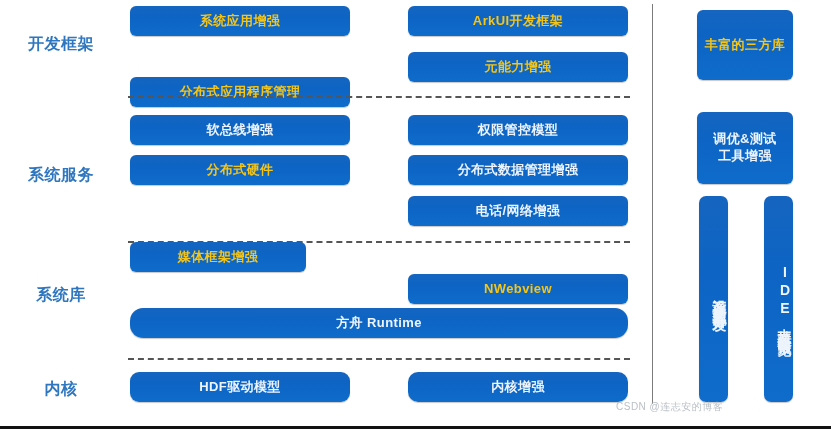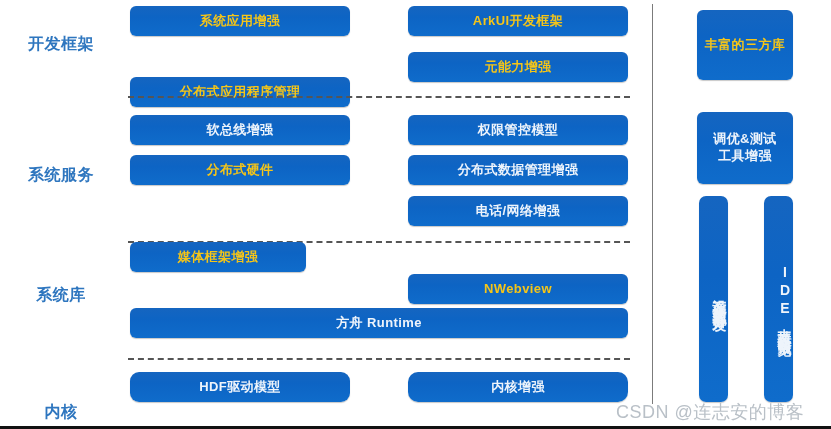--- a/index.html
+++ b/index.html
@@ -87,38 +87,38 @@
     bottom: 0;
     width: 831px;
     height: 3px;
     background: #111111;
   }
 
   
   .watermark {
     position: absolute;
     color: #b9c0c7;
-    font-size: 18px;
+    font-size: 10px;
     letter-spacing: 0.5px;
     white-space: nowrap;
     pointer-events: none;
   }
 </style>
 </head>
 <body>
 
 <div id="canvas">
 
   <div class="layer-label" style="top:35px;">开发框架</div>
 
   <div class="layer-label" style="top:166px;">系统服务</div>
 
   <div class="layer-label" style="top:286px;">系统库</div>
 
-  <div class="layer-label" style="top:403px;">内核</div>
+  <div class="layer-label" style="top:382px;font-family:Liberation Mono, monospace;">内核</div>
 
   <div class="box gold" style="left:130px; top:6px; width:220px; height:30px;">系统应用增强</div>
 
   <div class="box gold" style="left:408px; top:6px; width:220px; height:30px;">ArkUI开发框架</div>
 
   <div class="box gold" style="left:130px; top:52px; width:220px; height:30px;margin-top:25px;">分布式应用程序管理</div>
 
   <div class="box gold" style="left:408px; top:52px; width:220px; height:30px;">元能力增强</div>
 
   <div class="dash-sep" style="left:128px; top:96px; width:502px;"></div>
@@ -133,21 +133,21 @@
 
 
   <div class="box white" style="left:408px; top:196px; width:220px; height:30px;">电话/网络增强</div>
 
   <div class="dash-sep" style="left:128px; top:241px; width:502px;"></div>
 
   <div class="box gold" style="left:130px; top:242px; width:176px; height:30px;">媒体框架增强</div>
 
   <div class="box gold" style="left:408px; top:258px; width:220px; height:30px;margin-top:16px;">NWebview</div>
 
-  <div class="box white" style="left:130px; top:308px; width:498px; height:30px;">方舟 Runtime</div>
+  <div class="box white" style="left:130px; top:308px; width:498px; height:30px;border-radius:13px;">方舟 Runtime</div>
 
   <div class="dash-sep" style="left:128px; top:358px; width:502px;"></div>
 
   <div class="box white" style="left:130px; top:372px; width:220px; height:30px;border-radius:9px;">HDF驱动模型</div>
 
   <div class="box white" style="left:408px; top:372px; width:220px; height:30px;border-radius:10px;">内核增强</div>
 
   <div class="v-divider" style="left:652px; top:4px; height:400px;"></div>
 
   <div class="box gold two-line" style="left:697px; top:10px; width:96px; height:70px; ">

